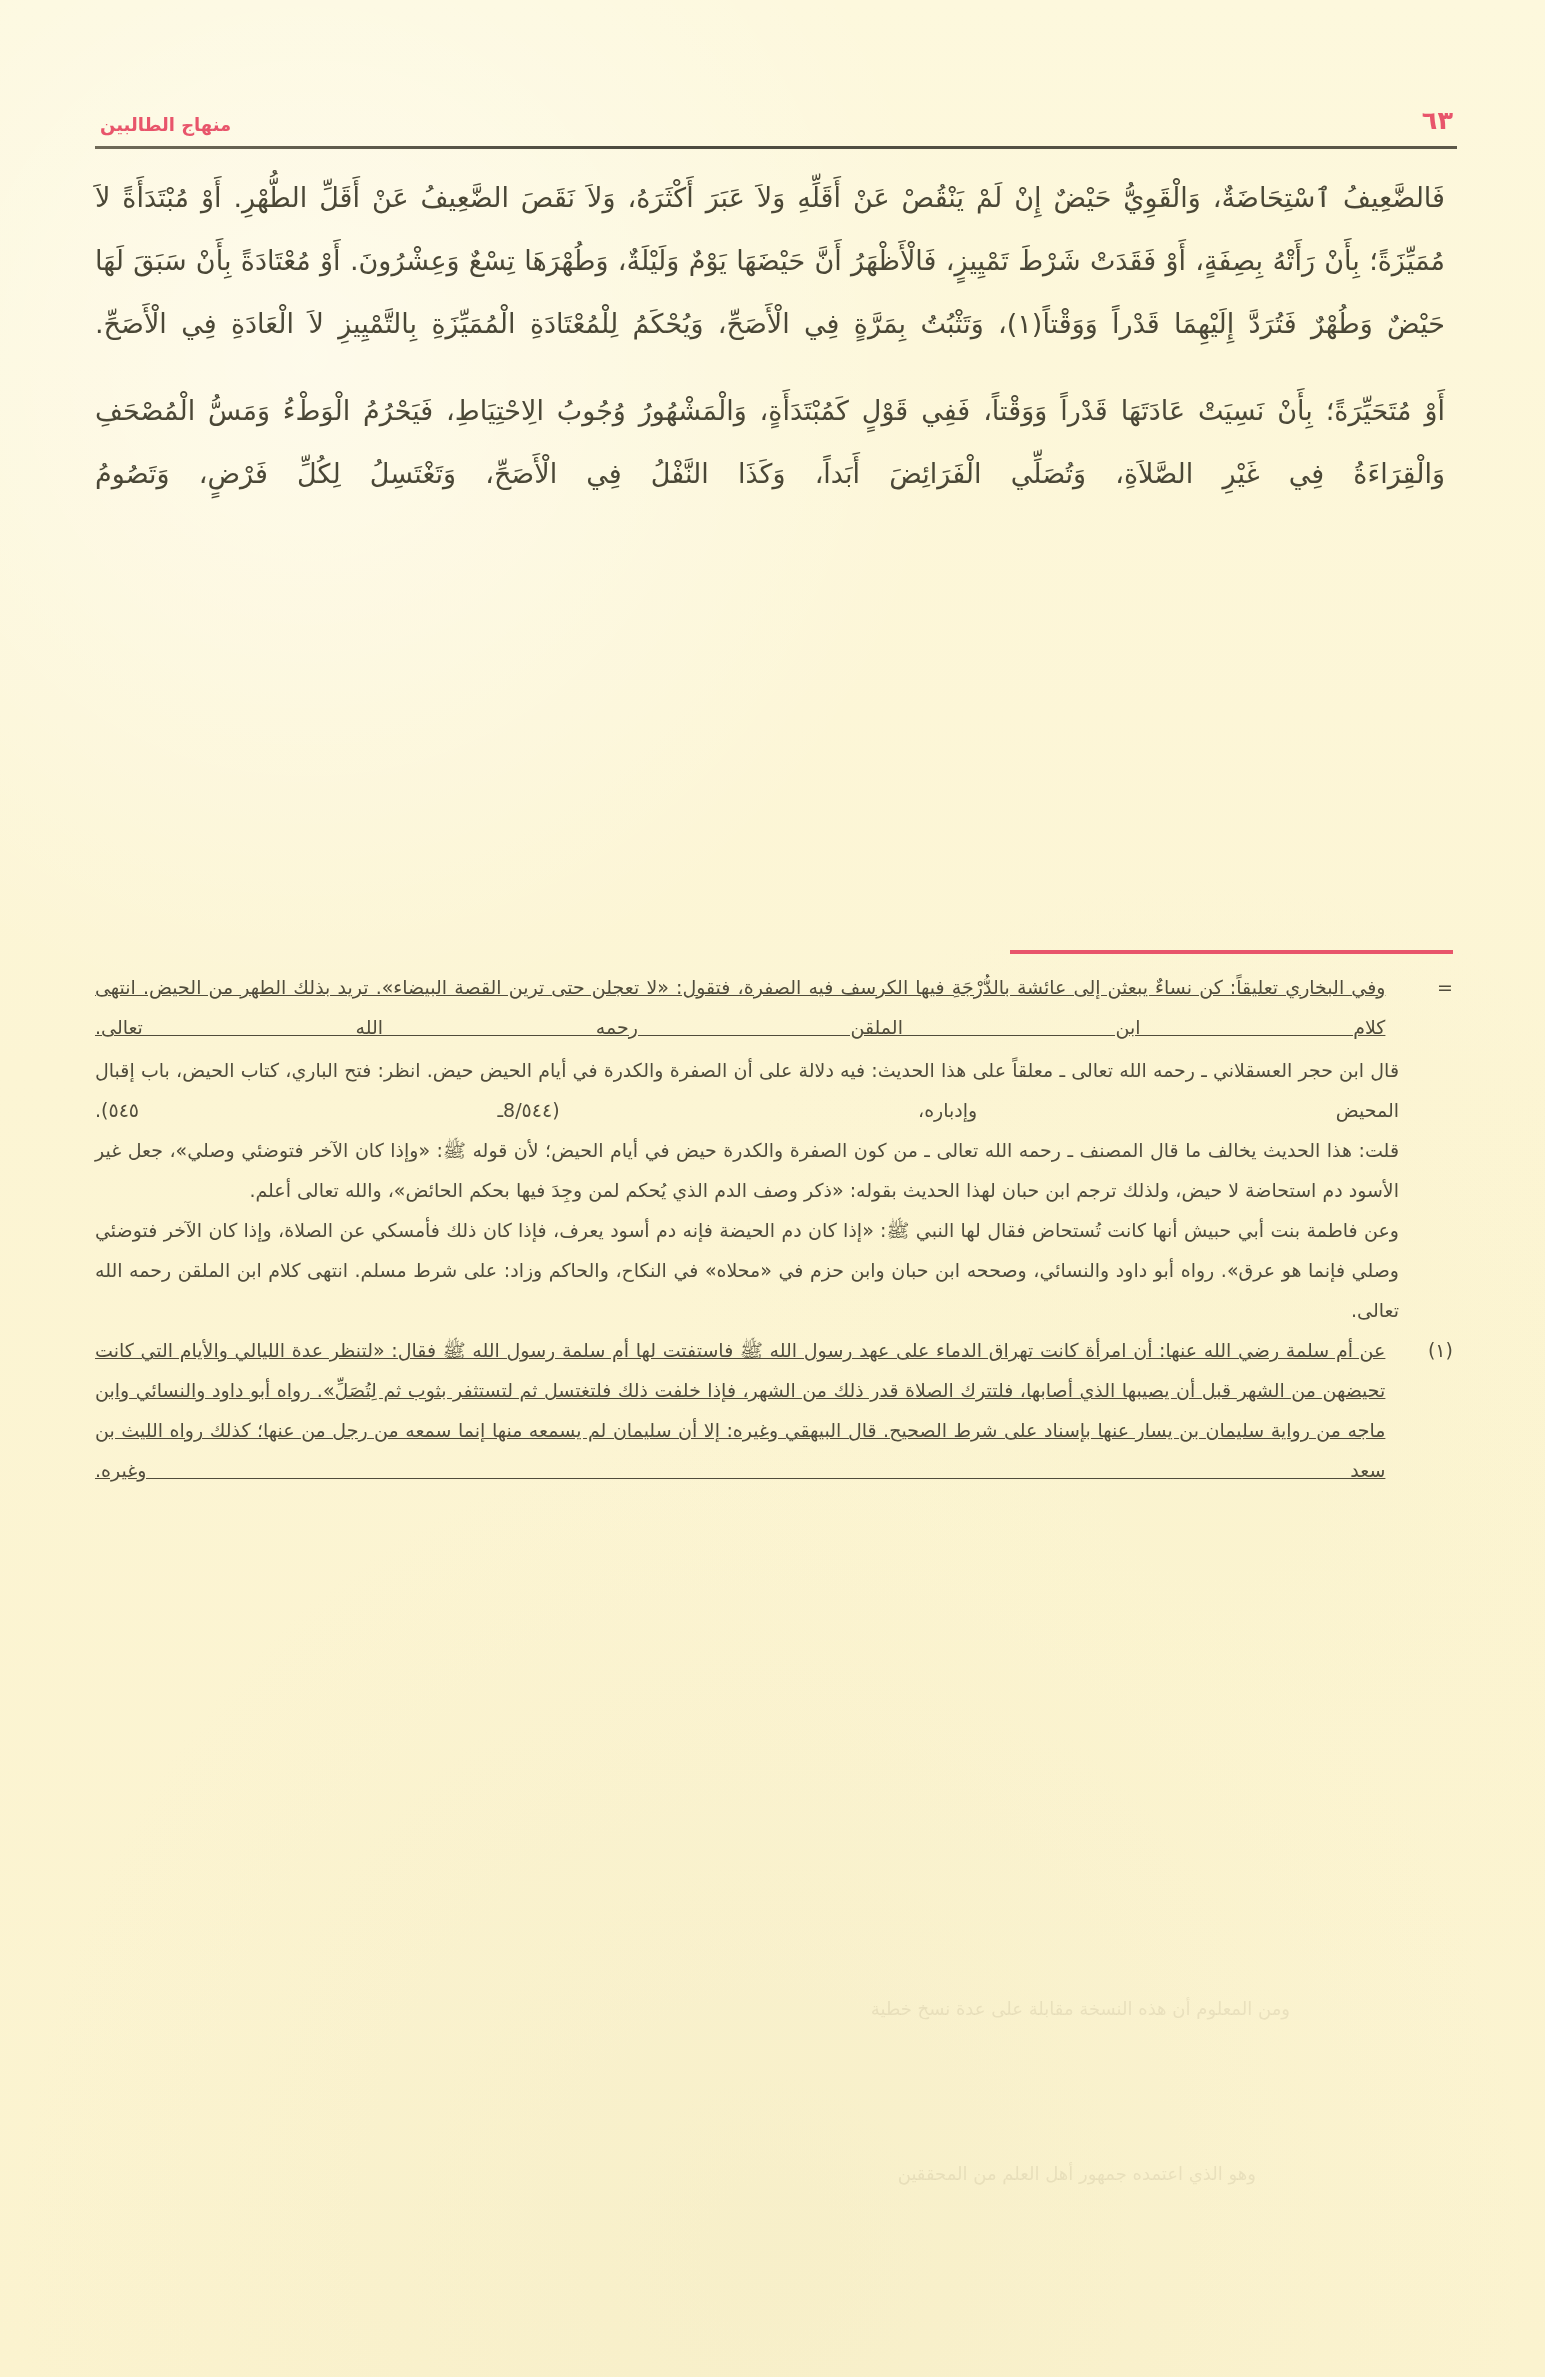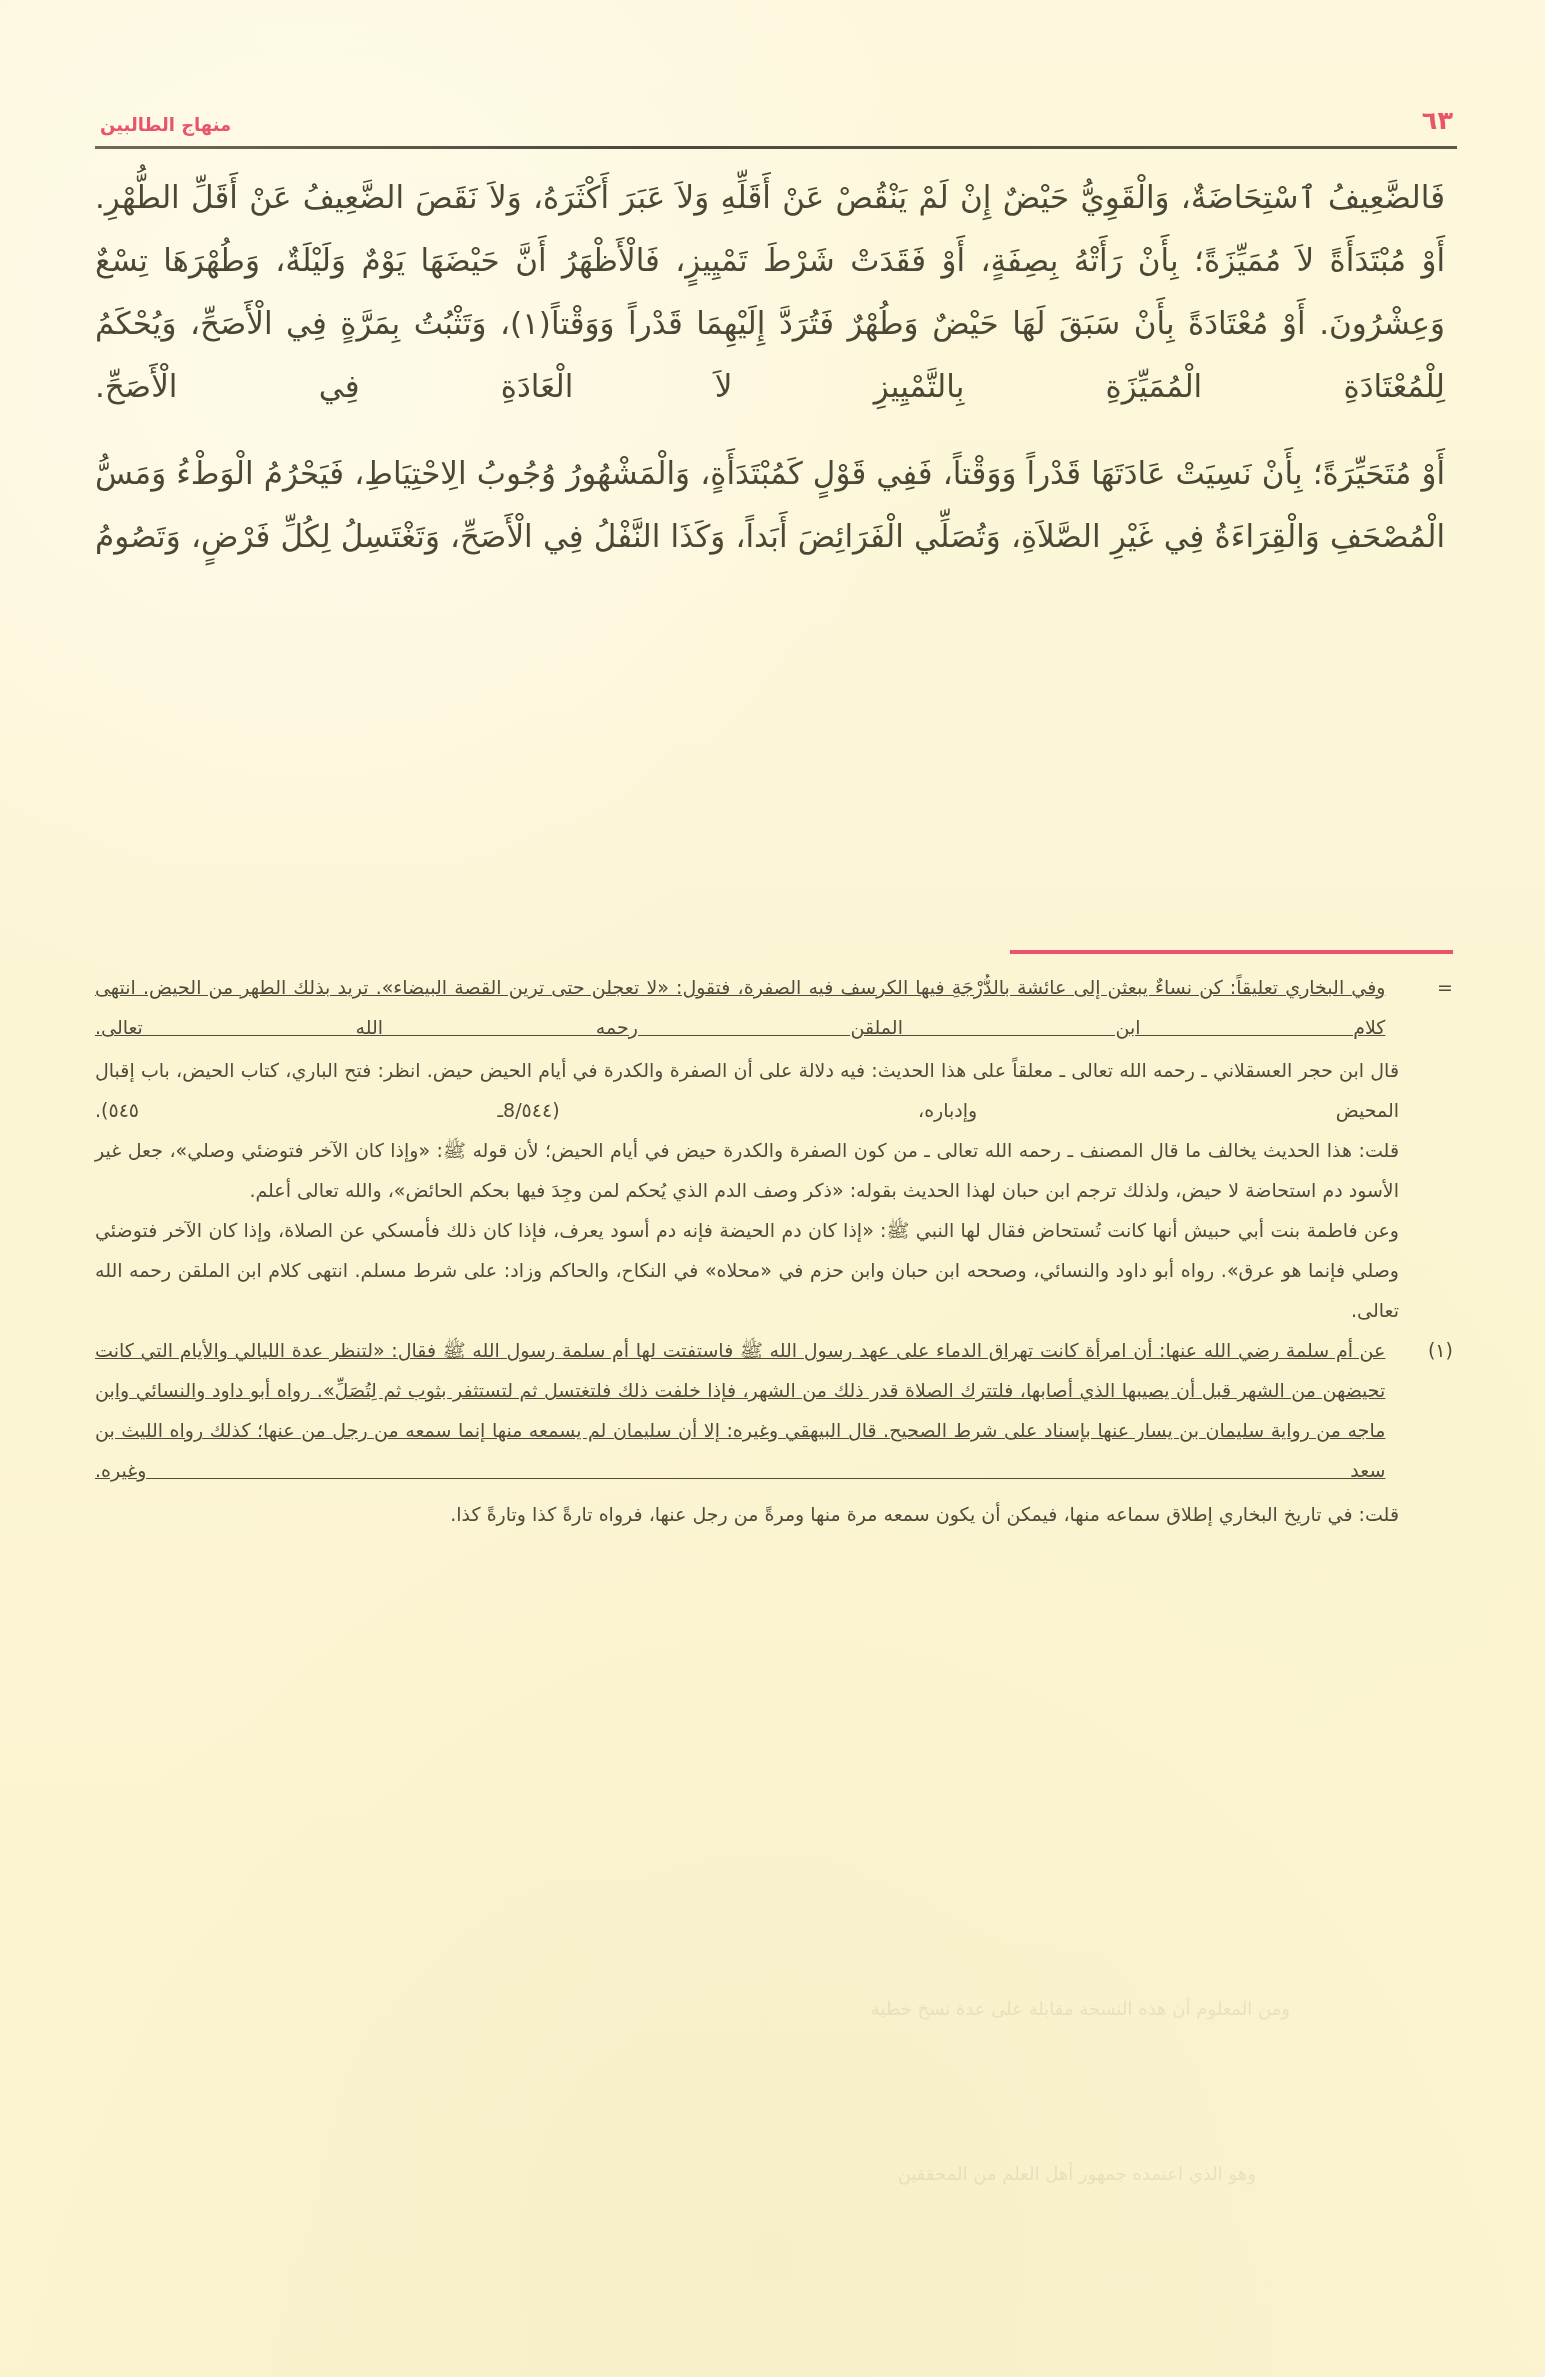--- a/index.html
+++ b/index.html
@@ -75,21 +75,21 @@
   .matn {
     position: absolute;
     top: 166px;
     right: 100px;
     left: 95px;
     direction: rtl;
     text-align: justify;
     text-align-last: justify;
     color: #4a4736;
     font-family: "DejaVu Sans", "Liberation Sans", sans-serif;
-    font-size: 31px;
+    font-size: 27px;
     line-height: 63px;
   }
   .matn p {
     margin: 0 0 0 0;
     text-align: justify;
     text-align-last: justify;
   }
   .matn p.para-gap {
     margin-top: 24px;
   }
@@ -212,23 +212,20 @@
       <p>وعن فاطمة بنت أبي حبيش أنها كانت تُستحاض فقال لها النبي ﷺ: «إذا كان دم الحيضة فإنه دم أسود يعرف، فإذا كان ذلك فأمسكي عن الصلاة، وإذا كان الآخر فتوضئي وصلي فإنما هو عرق». رواه أبو داود والنسائي، وصححه ابن حبان وابن حزم في «محلاه» في النكاح، والحاكم وزاد: على شرط مسلم. انتهى كلام ابن الملقن رحمه الله تعالى.</p>
     </div>
 
     <div class="fn-block">
       <div class="fn-marker">(١)</div>
       <div class="fn-body">
         <p>عن أم سلمة رضي الله عنها: أن امرأة كانت تهراق الدماء على عهد رسول الله ﷺ فاستفتت لها أم سلمة رسول الله ﷺ فقال: «لتنظر عدة الليالي والأيام التي كانت تحيضهن من الشهر قبل أن يصيبها الذي أصابها، فلتترك الصلاة قدر ذلك من الشهر، فإذا خلفت ذلك فلتغتسل ثم لتستثفر بثوب ثم لِتُصَلِّ». رواه أبو داود والنسائي وابن ماجه من رواية سليمان بن يسار عنها بإسناد على شرط الصحيح. قال البيهقي وغيره: إلا أن سليمان لم يسمعه منها إنما سمعه من رجل من عنها؛ كذلك رواه الليث بن سعد وغيره.</p>
       </div>
     </div>
 
-    <div class="fn-standalone">
-      <p class="last-ragged">قلت: في تاريخ البخاري إطلاق سماعه منها، فيمكن أن يكون سمعه مرة منها ومرةً من رجل عنها، فرواه تارةً كذا وتارةً كذا.</p>
-    </div>
 
   </div>
 
   <div class="ghost" style="top:1998px; right:255px;">ومن المعلوم أن هذه النسخة مقابلة على عدة نسخ خطية</div>
   <div class="ghost" style="top:2163px; right:289px;">وهو الذي اعتمده جمهور أهل العلم من المحققين</div>
 
 </div>
 
 
 </body></html>

